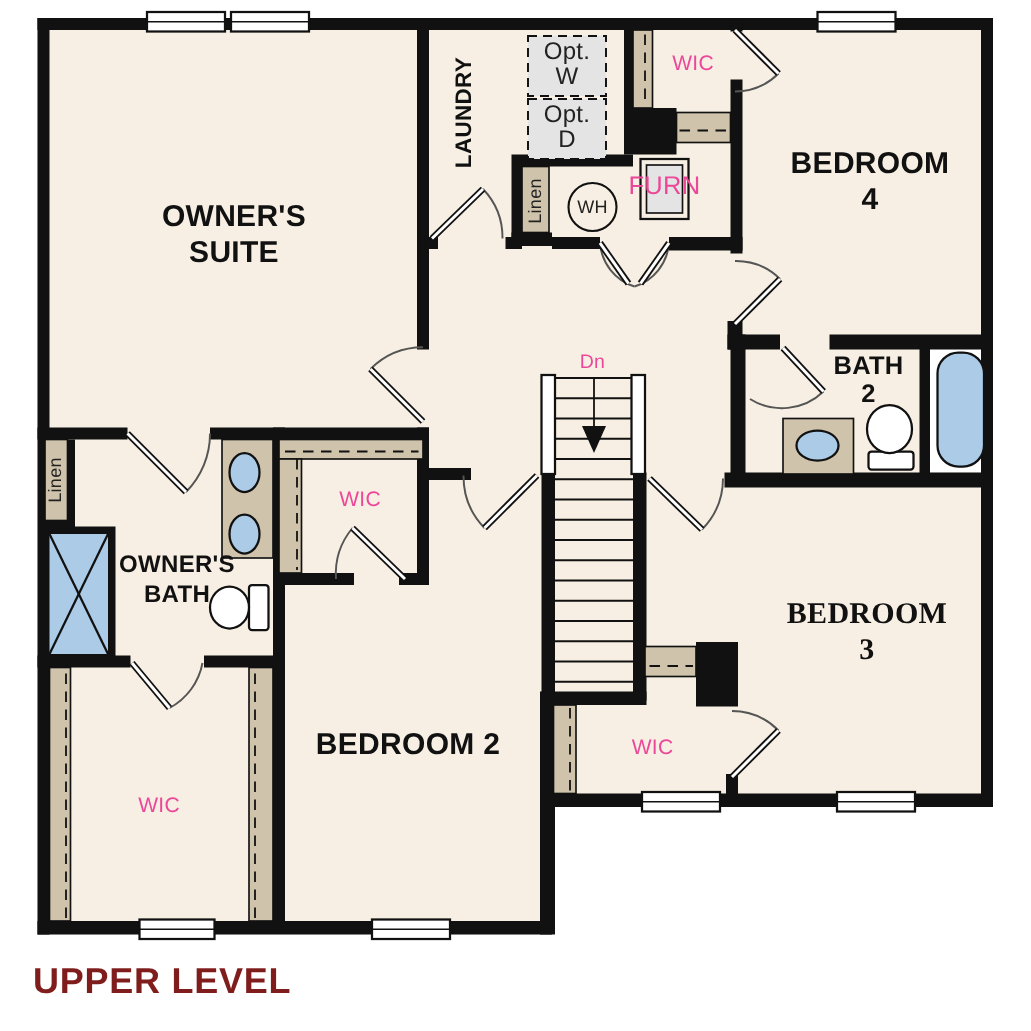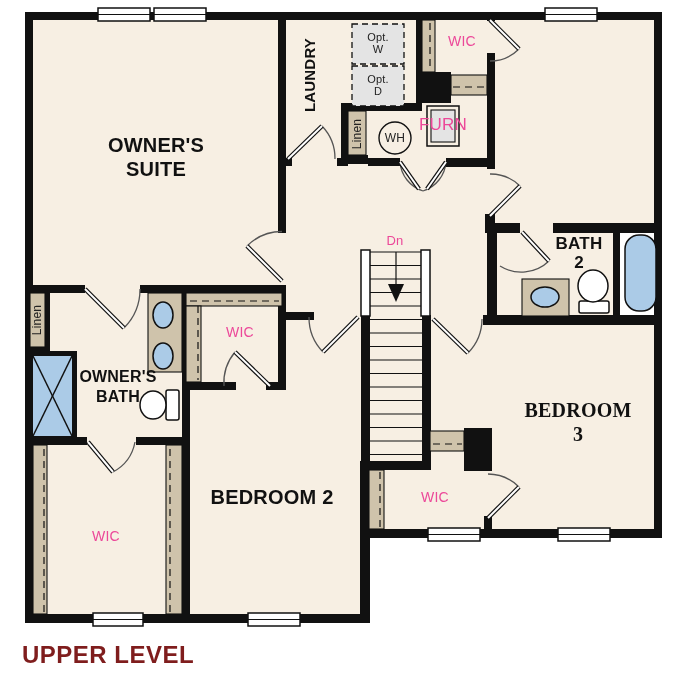--- a/index.html
+++ b/index.html
@@ -8,21 +8,21 @@
   .plan-svg{position:absolute;left:0;top:0;}
   .lbl{position:absolute;transform:translate(-50%,-50%);color:#111;text-align:center;
        white-space:pre-line;line-height:1.22;letter-spacing:.2px;}
   .lbl.rot{transform:translate(-50%,-50%) rotate(-90deg);}
   .b{font-weight:bold;}
   .room{font-size:20px;font-weight:bold;}
   .room-sm{font-size:16px;font-weight:bold;line-height:1.25;}
   .bath2{font-size:17px;font-weight:bold;line-height:1.1;}
   .sm{font-size:14px;color:#ec4899;}
   .tiny{font-size:12px;color:#222;}
-  .opt{font-size:11px;color:#222;line-height:1.05;}
+  .opt{font-size:16px;color:#222;line-height:1.05;}
   .title{position:absolute;left:22px;top:641px;font-size:24px;font-weight:bold;color:#7f1d1d;
          letter-spacing:.5px;}
   
   .wall{fill:#111111;}
   .floor{fill:#f7efe3;}
   .case{fill:#cfc3ab;stroke:#111;stroke-width:1.1;}
   .win{fill:#ffffff;stroke:#111;stroke-width:1.5;}
   .winline{stroke:#111;stroke-width:1.1;}
   .dash{stroke:#111;stroke-width:1.2;stroke-dasharray:7 5;fill:none;}
   .arc{fill:none;stroke:#555;stroke-width:1.3;}
@@ -265,20 +265,21 @@
 </svg>
 
   <div class="lbl room" style="left:156px;top:157px;">OWNER'S
 SUITE</div>
   <div class="lbl b rot" style="left:310px;top:75px;font-size:15px;">LAUNDRY</div>
   <div class="lbl opt" style="left:378px;top:44px;">Opt.
 W</div>
   <div class="lbl opt" style="left:378px;top:86px;">Opt.
 D</div>
   <div class="lbl sm" style="left:462px;top:42px;">WIC</div>
+  <div class="lbl room" style="left:580px;top:122px;">BEDROOM 4</div>
   <div class="lbl tiny rot" style="left:357px;top:134px;">Linen</div>
   <div class="lbl tiny" style="left:395px;top:138px;">WH</div>
   <div class="lbl sm" style="left:443px;top:125px;font-size:17px;white-space:nowrap;">FURN</div>
   <div class="lbl sm" style="left:395px;top:241px;font-size:13px;">Dn</div>
   <div class="lbl bath2" style="left:579px;top:254px;">BATH
 2</div>
   <div class="lbl tiny rot" style="left:37px;top:320px;">Linen</div>
   <div class="lbl room-sm" style="left:118px;top:387px;">OWNER'S
 BATH</div>
   <div class="lbl sm" style="left:240px;top:333px;">WIC</div>

